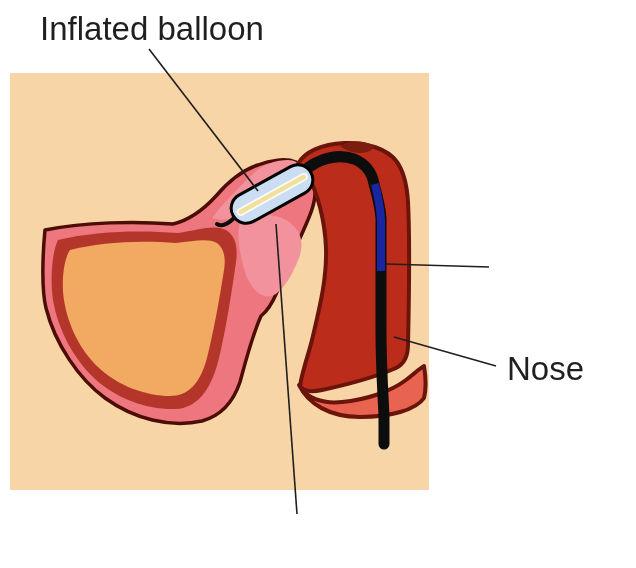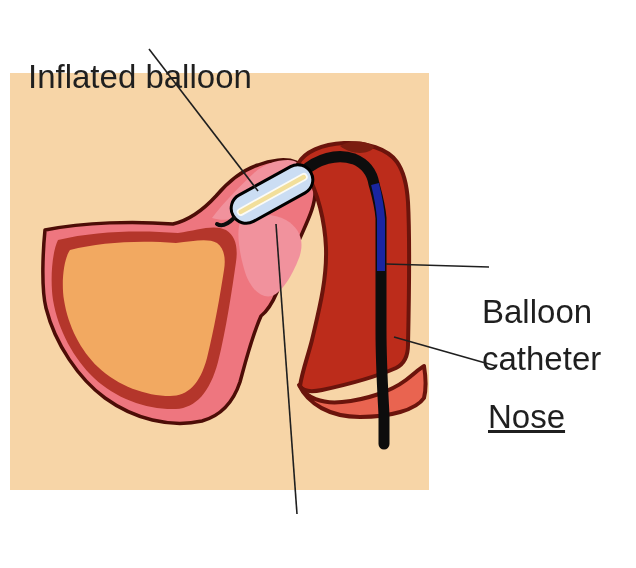--- a/index.html
+++ b/index.html
@@ -1,20 +1,20 @@
 <!DOCTYPE html>
 <html><head>
 <meta charset="utf-8">
 <style>
   html,body{margin:0;padding:0;background:#ffffff;}
   .stage{position:relative;width:636px;height:568px;overflow:hidden;
          font-family:"Liberation Sans", sans-serif;background:#ffffff;}
   .stage svg{position:absolute;left:0;top:0;}
   .lbl{position:absolute;color:#1f1f1f;font-size:33px;line-height:1.18;
-       white-space:nowrap;margin-top:48px;}
+       text-align:center;white-space:nowrap;}
   .lbl.wrap{white-space:normal;line-height:47px;}
 </style>
 </head>
 <body>
 
 <div class="stage">
 
   <svg width="636" height="568" viewBox="0 0 636 568">
 
     <rect x="10" y="73" width="419" height="417" fill="#F7D5A7"></rect>
@@ -116,17 +116,16 @@
     <g fill="none" stroke-width="1.6" stroke="#1f1f1f">
       <path d="M 149 49 L 258 191"></path>
       <path d="M 386 264 L 489 267"></path>
       <path d="M 394 337 L 496 366"></path>
       <path d="M 276 224 L 297 514"></path>
     </g>
   </svg>
 
   <div class="lbl" style="left:28px;top:10px;width:248px;">Inflated balloon</div>
 
-  <div class="lbl wrap" style="left:482px;top:240px;width:148px;">Balloon catheter</div>
 
-  <div class="lbl" style="left:488px;top:350px;width:115px;text-decoration:underline;">Nose</div>
+  <div class="lbl" style="left:488px;top:350px;width:115px;">Nose</div>
 
 </div>
 
 </body></html>

